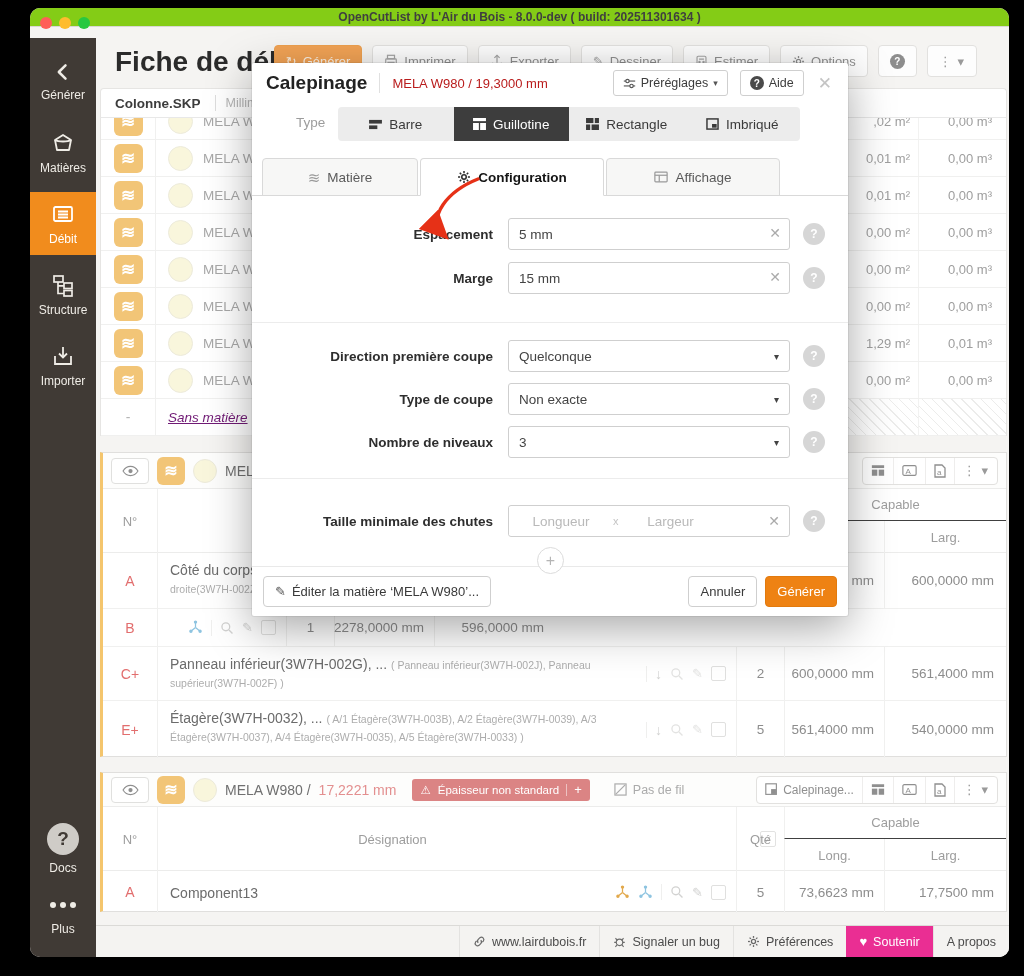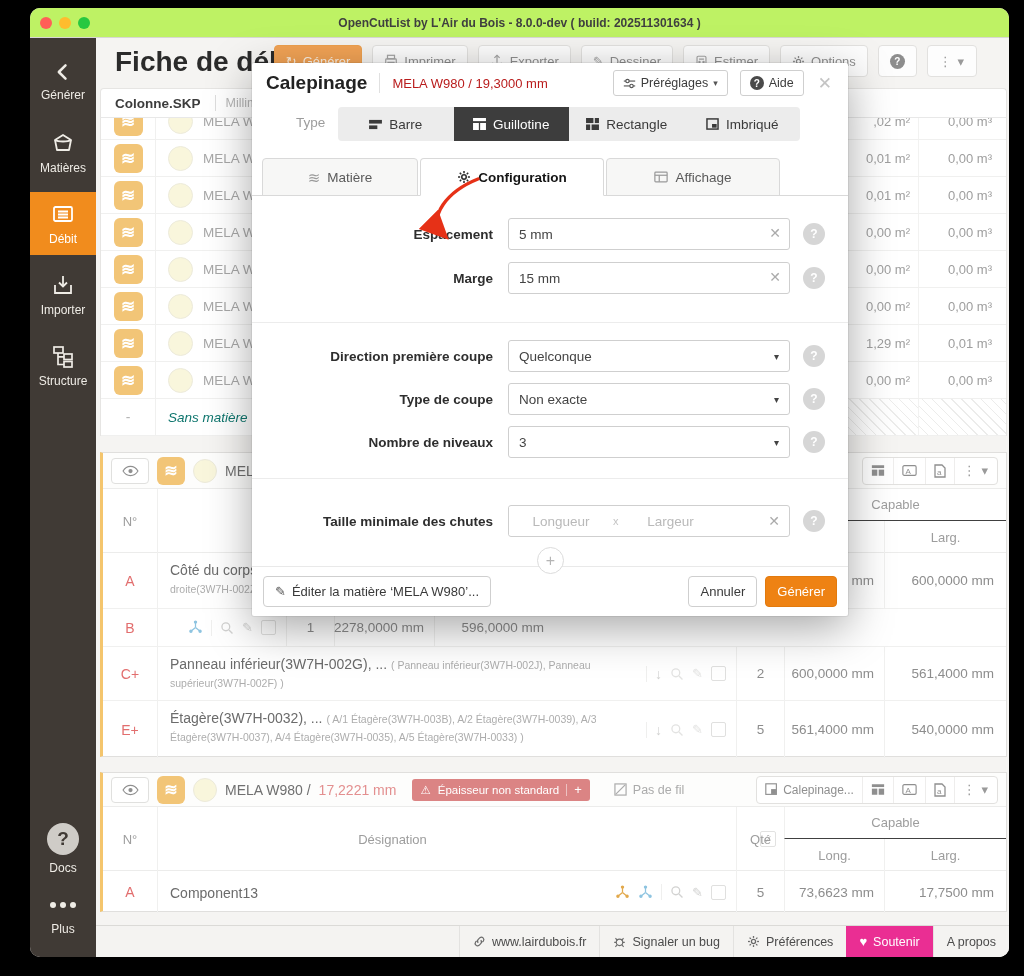--- a/index.html
+++ b/index.html
@@ -1,21 +1,21 @@
 <!DOCTYPE html>
 <html><head>
 <meta charset="utf-8">
 <style>
   * { box-sizing: border-box; margin:0; padding:0; }
   html,body { width:1024px; height:976px; }
   body { background:#000; font-family:"Liberation Sans", sans-serif; position:relative; overflow:hidden; }
 
   
   .window { position:absolute; left:30px; top:8px; width:979px; height:949px; background:#f5f4f2; border-radius:10px; overflow:hidden; }
-  .titlebar { height:30px; background:#bef264; border-bottom:1px solid #d8d7d4; display:flex; align-items:center; justify-content:center; position:relative; }
+  .titlebar { height:19px; background:#84cc16; border-bottom:1px solid #d8d7d4; display:flex; align-items:center; justify-content:center; position:relative; }
   .titlebar .title { font-size:12px; color:#3f3f3f; font-weight:bold; }
   .lights { position:absolute; left:10px; top:9px; display:flex; gap:7px; }
   .light { width:12px; height:12px; border-radius:50%; }
   .l-red{background:#ff5f57;} .l-yellow{background:#febc2e;} .l-green{background:#28c840;}
 
   
   .sidebar { position:absolute; left:0; top:30px; bottom:0; width:66px; background:#403a35; display:flex; flex-direction:column; align-items:stretch; padding-top:14px; }
   .sb-item { padding:10px 2px 9px; text-align:center; color:#efece6; font-size:12px; display:flex; flex-direction:column; align-items:center; gap:6px; cursor:default; }
   .sb-item.active { background:#f18c1d; color:#fff; }
   .sb-item svg { display:block; }
@@ -43,21 +43,21 @@
   .table1 { position:absolute; left:4px; right:2px; top:80px; height:318px; background:#fff; border-left:1px solid #e6e5e3; border-right:1px solid #e6e5e3; overflow:hidden; }
   .m-row { height:37px; display:flex; align-items:center; border-bottom:1px solid #f0f0ef; }
   .m-row.clip { margin-top:-15px; }
   .mc-icon { width:55px; display:flex; justify-content:center; align-self:stretch; align-items:center; border-right:1px solid #f0f0ef; }
   .sheet-badge { width:29px; height:29px; border-radius:6px; background:#f2c577; color:#fff; font-size:17px; display:flex; align-items:center; justify-content:center; font-weight:bold; }
   .mc-name { flex:1; display:flex; align-items:center; gap:10px; padding-left:12px; font-size:13.5px; color:#a8a8a8; overflow:hidden; white-space:nowrap; }
   .swatch { width:25px; height:25px; border-radius:50%; background:#f9f6dc; border:1px solid #eceadb; flex:none; }
   .mc-area { width:92px; text-align:right; font-size:13px; color:#9e9e9e; border-left:1px solid #f2f2f1; align-self:stretch; display:flex; align-items:center; justify-content:flex-end; padding-right:8px; }
   .mc-vol { width:88px; text-align:right; font-size:13px; color:#9e9e9e; border-left:1px solid #f2f2f1; align-self:stretch; display:flex; align-items:center; justify-content:flex-end; padding-right:14px; }
   .m-row .dash { font-size:14px; color:#b5b5b5; }
-  .none-name { font-style:italic; color:#0f766e; }
+  .none-name { font-style:italic; color:#701a75;text-decoration:underline; }
   .hatch { background:repeating-linear-gradient(45deg,#fff 0 6px,#ececeb 6px 7px); }
 
   
   .group { position:absolute; left:4px; right:2px; background:#fff; border:1px solid #e0dfdd; border-left:3px solid #f4c56d; }
   .g1 { top:414px; height:305px; }
   .g2 { top:734px; height:140px; }
   .g-head { height:36px; display:flex; align-items:center; gap:8px; padding:0 8px; border-bottom:1px solid #ececeb; background:#fdfdfc; }
   .g2 .g-head { height:34px; }
   .eye-btn { width:38px; height:26px; border:1px solid #e0e0de; border-radius:4px; background:#fff; display:flex; align-items:center; justify-content:center; }
   .g-sheet { width:28px; height:28px; border-radius:6px; background:#f2c577; color:#fff; font-size:16px; display:flex; align-items:center; justify-content:center; font-weight:bold; }
@@ -192,38 +192,38 @@
             <rect x="3" y="5" width="18" height="14" rx="1.5"></rect>
             <line x1="7" y1="9.5" x2="17" y2="9.5"></line>
             <line x1="7" y1="12.5" x2="17" y2="12.5"></line>
             <line x1="7" y1="15.5" x2="17" y2="15.5"></line>
           </g>
         </svg>
       <span>Débit</span>
     </div>
     <div class="sb-item" style="margin-top:8px;">
       <svg width="24" height="24" viewBox="0 0 24 24">
-          <g fill="none" stroke="#efece6" stroke-width="1.8">
-            <path d="M4 12v8h16v-8"></path>
-            <line x1="12" y1="3" x2="12" y2="13"></line>
-            <path d="M8 9.5l4 4 4-4"></path>
-          </g>
-        </svg>
-      <span>Importer</span>
-    </div>
-    <div class="sb-item" style="margin-top:8px;">
-      <svg width="24" height="24" viewBox="0 0 24 24">
           <g fill="none" stroke="#efece6" stroke-width="1.7">
             <rect x="3" y="3" width="9" height="6"></rect>
             <rect x="13" y="10" width="8" height="5.5"></rect>
             <rect x="13" y="17.5" width="8" height="5.5"></rect>
             <path d="M7 9v11.5h6M7 12.8h6"></path>
           </g>
         </svg>
       <span>Structure</span>
+    </div>
+    <div class="sb-item" style="margin-top:8px;">
+      <svg width="24" height="24" viewBox="0 0 24 24">
+          <g fill="none" stroke="#efece6" stroke-width="1.8">
+            <path d="M4 12v8h16v-8"></path>
+            <line x1="12" y1="3" x2="12" y2="13"></line>
+            <path d="M8 9.5l4 4 4-4"></path>
+          </g>
+        </svg>
+      <span>Importer</span>
     </div>
     <div class="sb-spacer"></div>
     <div class="sb-item">
       <span class="docs-circle">?</span>
       <span>Docs</span>
     </div>
     <div class="sb-item" style="margin-bottom:12px;">
       <span class="dots">
           <i></i>
           <i></i>

